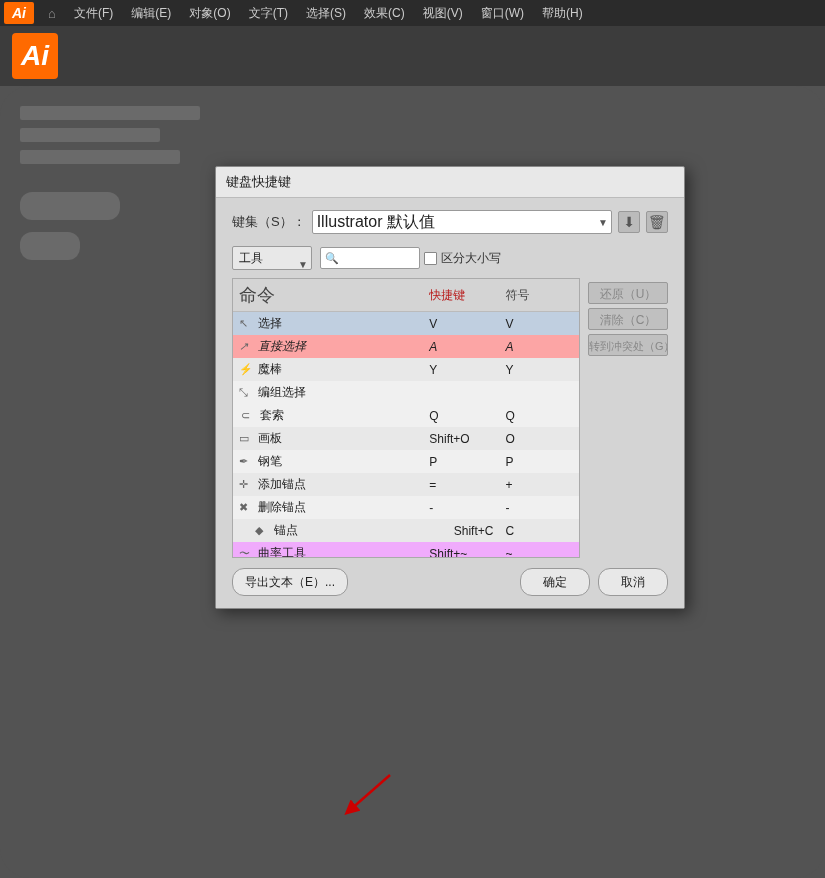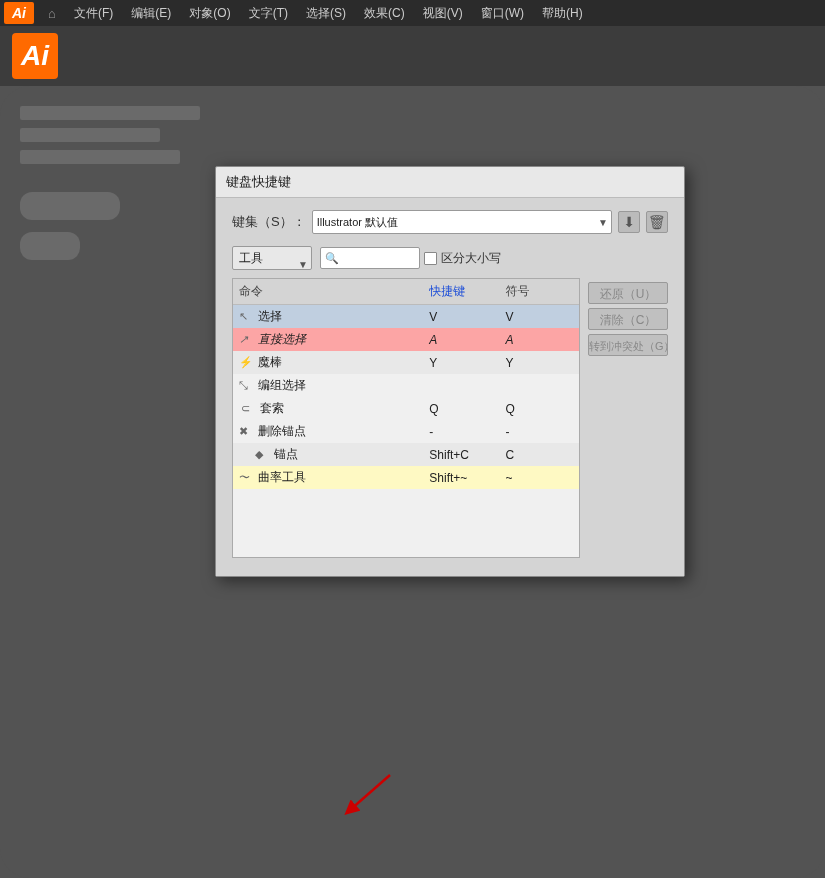--- a/index.html
+++ b/index.html
@@ -164,21 +164,21 @@
       display: flex;
       align-items: center;
     }
     .keyset-select-box {
       width: 100%;
       height: 24px;
       background: white;
       border: 1px solid #999;
       border-radius: 2px;
       padding: 0 24px 0 4px;
-      font-size: 11px;
+      font-size: 16px;
       color: #222;
       display: flex;
       align-items: center;
     }
     .select-arrow {
       position: absolute;
       right: 4px;
       font-size: 10px;
       color: #555;
     }
@@ -399,22 +399,22 @@
           </label>
         </div>
       </div>
 
       <div style="display:flex; gap:8px; margin-bottom:6px;">
 
         <div style="flex:1; border:1px solid #aaa; height:280px; overflow-y:scroll; background:#f0f0f0;">
           <table class="shortcuts-table" style="width:100%; border-collapse:collapse;">
             <thead>
               <tr>
-                <th class="col-cmd" style="padding:4px 6px; text-align:left; font-weight:normal; color:#444; border-bottom:1px solid #bbb; background:#d4d4d4; font-size:12px;">命令</th>
-                <th class="col-shortcut" style="padding:4px 6px; text-align:left; font-weight:normal; color:#1d4ed8; border-bottom:1px solid #bbb; background:#d4d4d4; font-size:12px;">快捷键</th>
+                <th class="col-cmd" style="padding:4px 6px; text-align:left; font-weight:normal; color:#444; border-bottom:1px solid #bbb; background:#d4d4d4; font-size:18px;">命令</th>
+                <th class="col-shortcut" style="padding:4px 6px; text-align:left; font-weight:normal; color:#b91c1c; border-bottom:1px solid #bbb; background:#d4d4d4; font-size:12px;">快捷键</th>
                 <th class="col-symbol" style="padding:4px 6px; text-align:left; font-weight:normal; color:#444; border-bottom:1px solid #bbb; background:#d4d4d4; font-size:12px;">符号</th>
               </tr>
             </thead>
             <tbody id="shortcuts-tbody">
             <tr style="background: rgb(192, 207, 224);">
                   <td style="padding: 3px 6px; font-size: 12px; color: rgb(34, 34, 34); width: 55%;"><span style="display:inline-block; width:16px; font-size:11px; color:#666; margin-right:3px;">↖</span>选择</td>
                   <td style="padding: 3px 6px; font-size: 12px; color: rgb(34, 34, 34); width: 22%;">V</td>
                   <td style="padding: 3px 6px; font-size: 12px; color: rgb(34, 34, 34); width: 23%;">V</td>
                 </tr>
                 <tr style="background: #fca5a5; font-style: italic;">
@@ -430,46 +430,68 @@
                 <tr style="background: rgb(240, 240, 240);">
                   <td style="padding: 3px 6px; font-size: 12px; color: rgb(34, 34, 34); width: 55%;"><span style="display:inline-block; width:16px; font-size:11px; color:#666; margin-right:3px;">⤡</span>编组选择</td>
                   <td style="padding: 3px 6px; font-size: 12px; color: rgb(34, 34, 34); width: 22%;"></td>
                   <td style="padding: 3px 6px; font-size: 12px; color: rgb(34, 34, 34); width: 23%;"></td>
                 </tr>
                 <tr style="background: rgb(240, 240, 240);">
                   <td style="padding: 3px 8px; font-size: 12px; color: rgb(34, 34, 34); width: 55%;"><span style="display:inline-block; width:16px; font-size:11px; color:#666; margin-right:3px;">⊂</span>套索</td>
                   <td style="padding: 3px 6px; font-size: 12px; color: rgb(34, 34, 34); width: 22%;">Q</td>
                   <td style="padding: 3px 6px; font-size: 12px; color: rgb(34, 34, 34); width: 23%;">Q</td>
                 </tr>
+                <tr style="background: rgb(232, 232, 232);">
+                  <td style="padding: 3px 6px; font-size: 12px; color: rgb(34, 34, 34); width: 55%;"><span style="display:inline-block; width:16px; font-size:11px; color:#666; margin-right:3px;">▭</span>画板</td>
+                  <td style="padding: 3px 6px; font-size: 12px; color: rgb(34, 34, 34); width: 22%;">Shift+O</td>
+                  <td style="padding: 3px 6px; font-size: 12px; color: rgb(34, 34, 34); width: 23%;">O</td>
+                </tr>
+                <tr style="background: rgb(240, 240, 240);">
+                  <td style="padding: 3px 6px; font-size: 12px; color: rgb(34, 34, 34); width: 55%;"><span style="display:inline-block; width:16px; font-size:11px; color:#666; margin-right:3px;">✒</span>钢笔</td>
+                  <td style="padding: 3px 6px; font-size: 12px; color: rgb(34, 34, 34); width: 22%;">P</td>
+                  <td style="padding: 3px 6px; font-size: 12px; color: rgb(34, 34, 34); width: 23%;">P</td>
+                </tr>
+                <tr style="background: rgb(232, 232, 232);">
+                  <td style="padding: 3px 6px; font-size: 12px; color: rgb(34, 34, 34); width: 55%;"><span style="display:inline-block; width:16px; font-size:11px; color:#666; margin-right:3px;">✛</span>添加锚点</td>
+                  <td style="padding: 3px 6px; font-size: 12px; color: rgb(34, 34, 34); width: 22%;">=</td>
+                  <td style="padding: 3px 6px; font-size: 12px; color: rgb(34, 34, 34); width: 23%;">+</td>
+                </tr>
                 <tr style="background: rgb(240, 240, 240);">
                   <td style="padding: 3px 6px; font-size: 12px; color: rgb(34, 34, 34); width: 55%;"><span style="display:inline-block; width:16px; font-size:11px; color:#666; margin-right:3px;">✖</span>删除锚点</td>
                   <td style="padding: 3px 6px; font-size: 12px; color: rgb(34, 34, 34); width: 22%;">-</td>
                   <td style="padding: 3px 6px; font-size: 12px; color: rgb(34, 34, 34); width: 23%;">-</td>
                 </tr>
                 <tr style="background: rgb(232, 232, 232);">
                   <td style="padding: 3px 22px; font-size: 12px; color: rgb(34, 34, 34); width: 55%;"><span style="display:inline-block; width:16px; font-size:11px; color:#666; margin-right:3px;">◆</span>锚点</td>
-                  <td style="padding: 3px 6px; font-size: 12px; color: rgb(34, 34, 34); width: 22%;">Shift+C</td>
+                  <td style="padding: 3px 6px; font-size: 12px; color: rgb(34, 34, 34); width: 22%; text-align: right;">Shift+C</td>
                   <td style="padding: 3px 6px; font-size: 12px; color: rgb(34, 34, 34); width: 23%;">C</td>
                 </tr>
-                <tr style="background: #fef9c3;">
+                <tr style="background: #f0abfc;">
                   <td style="padding: 3px 6px; font-size: 12px; color: rgb(34, 34, 34); width: 55%;"><span style="display:inline-block; width:16px; font-size:11px; color:#666; margin-right:3px;">〜</span>曲率工具</td>
                   <td style="padding: 3px 6px; font-size: 12px; color: rgb(34, 34, 34); width: 22%;">Shift+~</td>
                   <td style="padding: 3px 6px; font-size: 12px; color: rgb(34, 34, 34); width: 23%;">~</td>
                 </tr>
               </tbody>
           </table>
         </div>
 
         <div style="display:flex; flex-direction:column; gap:4px; justify-content:flex-start; padding-top:4px;">
           <div class="side-btn">还原（U）</div>
           <div class="side-btn">清除（C）</div>
           <div class="side-btn" style="font-size:11px; white-space:nowrap; overflow:hidden;">转到冲突处（G）</div>
         </div>
       </div>
 
+      <div class="action-row">
+        <div class="dialog-btn export-btn">导出文本（E）...</div>
+        <div style="display:flex; gap:8px;">
+          <div class="dialog-btn">确定</div>
+          <div class="dialog-btn">取消</div>
+        </div>
+      </div>
 
     </div>
   </div>
 
   <div class="arrow-container">
     <svg class="arrow-svg" viewBox="0 0 80 60">
       <defs>
         <marker id="arrowhead" markerWidth="6" markerHeight="6" refX="3" refY="3" orient="auto">
           <polygon points="0 0, 6 3, 0 6" fill="#cc0000"></polygon>
         </marker>

